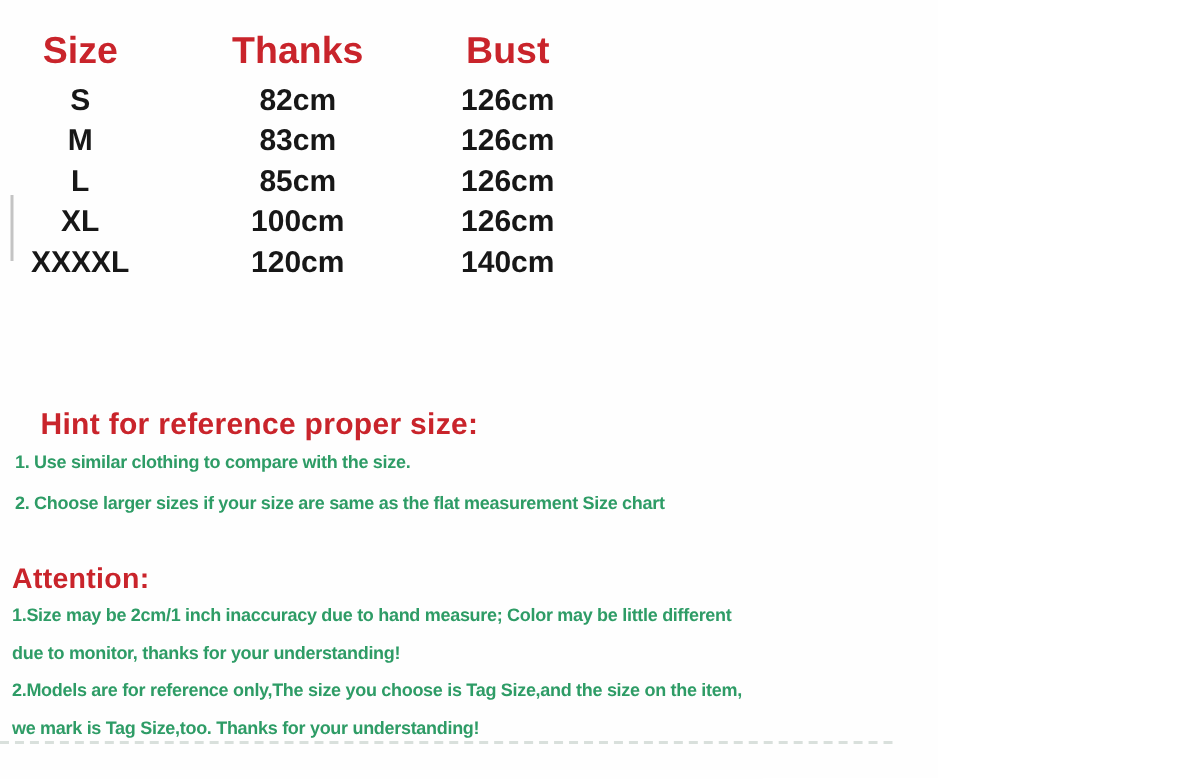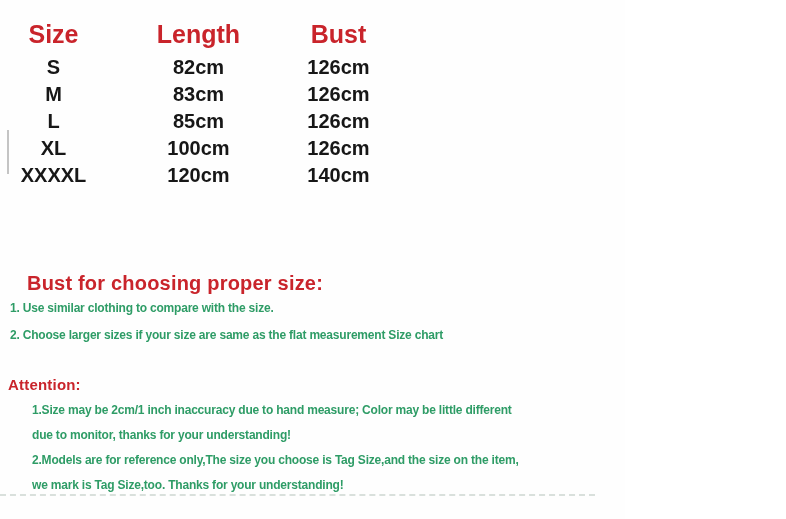--- a/index.html
+++ b/index.html
@@ -64,26 +64,26 @@
   .hint-line1{position:absolute;left:10px;top:301px;}
   .hint-line2{position:absolute;left:10px;top:328px;}
   .green-text{
     color:var(--green);font-size:12px;letter-spacing:-0.2px;
     white-space:nowrap;font-weight:700;
   }
 
   
   .attention-title{
     position:absolute;left:8px;top:376px;
-    color:var(--red);font-size:15px;letter-spacing:0.2px;
+    color:var(--red);font-size:19px;letter-spacing:0.2px;
   }
   .attention-lines{
     position:absolute;left:8px;top:398px;line-height:25px;
   }
-  .attention-lines div{white-space:nowrap;margin-left:24px;}
+  .attention-lines div{white-space:nowrap;}
 </style>
 </head>
 <body>
 
 <div class="page">
 
   <div class="grid-fragment">
     <span class="tick" style="left:0"></span>
     <span class="tick" style="left:33px"></span>
     <span class="tick" style="left:66px"></span>
@@ -95,21 +95,21 @@
 
   <table class="size-table">
     <colgroup>
         <col class="c1">
         <col class="c2">
         <col class="c3">
       </colgroup>
     <thead>
       <tr>
         <th>Size</th>
-        <th>Length</th>
+        <th>Thanks</th>
         <th>Bust</th>
       </tr>
     </thead>
     <tbody>
       <tr>
         <td>S</td>
         <td>82cm</td>
         <td>126cm</td>
       </tr>
       <tr>
@@ -128,21 +128,21 @@
         <td>126cm</td>
       </tr>
       <tr>
         <td>XXXXL</td>
         <td>120cm</td>
         <td>140cm</td>
       </tr>
     </tbody>
   </table>
 
-  <div class="hint-title">Bust for choosing proper size:</div>
+  <div class="hint-title">Hint for reference proper size:</div>
   <div class="hint-line1 green-text">1. Use similar clothing to compare with the size.</div>
   <div class="hint-line2 green-text">2. Choose larger sizes if your size are same as the flat measurement Size chart</div>
 
   <div class="attention-title">Attention:</div>
   <div class="attention-lines green-text">
     <div>1.Size may be 2cm/1 inch inaccuracy due to hand measure; Color may be little different</div>
     <div>due to monitor, thanks for your understanding!</div>
     <div>2.Models are for reference only,The size you choose is Tag Size,and the size on the item,</div>
     <div>we mark is Tag Size,too. Thanks for your understanding!</div>
   </div>

